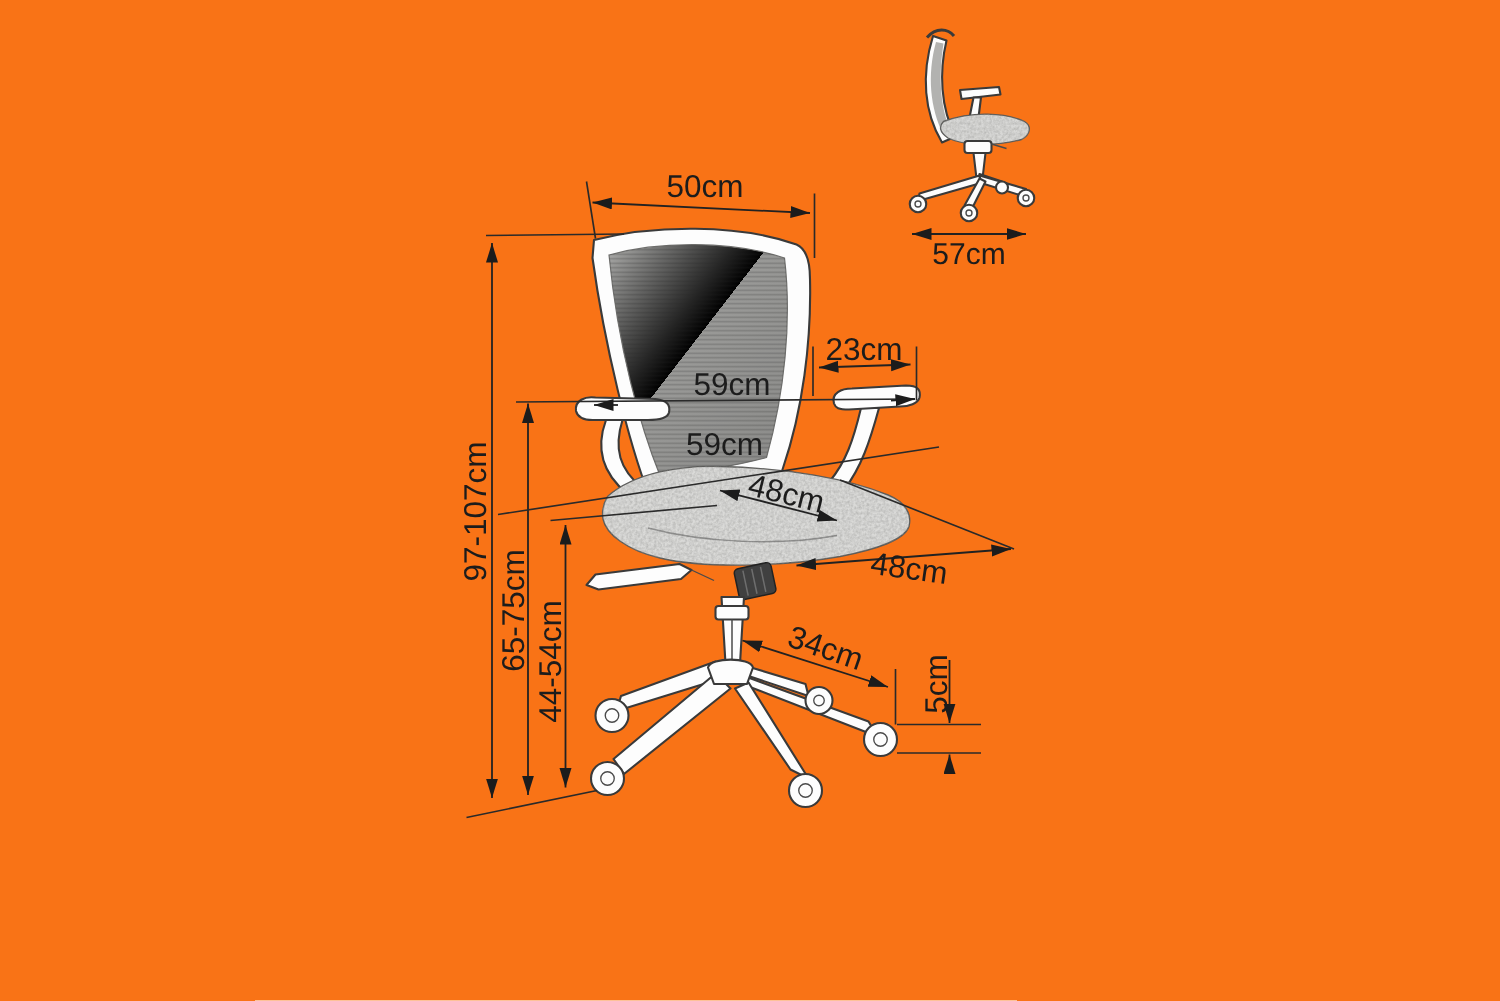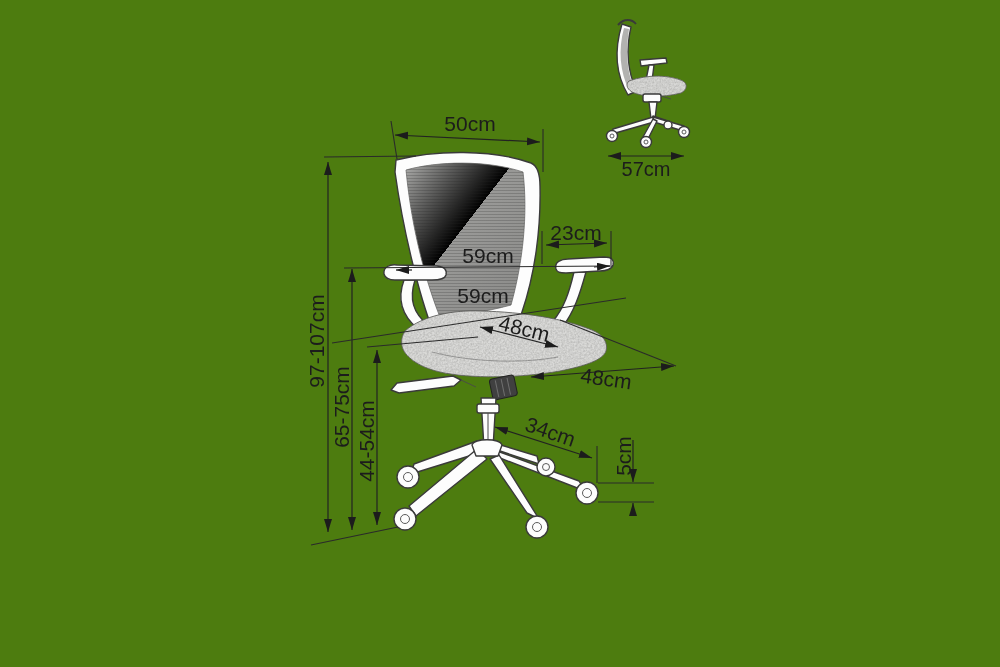--- a/index.html
+++ b/index.html
@@ -1,19 +1,19 @@
 <!DOCTYPE html>
 <html><head>
 <meta charset="utf-8">
 <style>
   html,body{margin:0;padding:0;background:#fff;}
   .canvas{
     position:relative;
     width:1000px;height:667px;
-    background:#4d7c0f;
+    background:#f97316;
     overflow:hidden;
     font-family:"Liberation Sans", sans-serif;
   }
   svg text{
     font-family:"Liberation Sans", sans-serif;
     fill:#1c1c1c;
   }
   .dim-label{font-size:21px;}
   .dim-label-sm{font-size:20px;}
   .dimline{stroke:#222;stroke-width:1.2;fill:none;}

